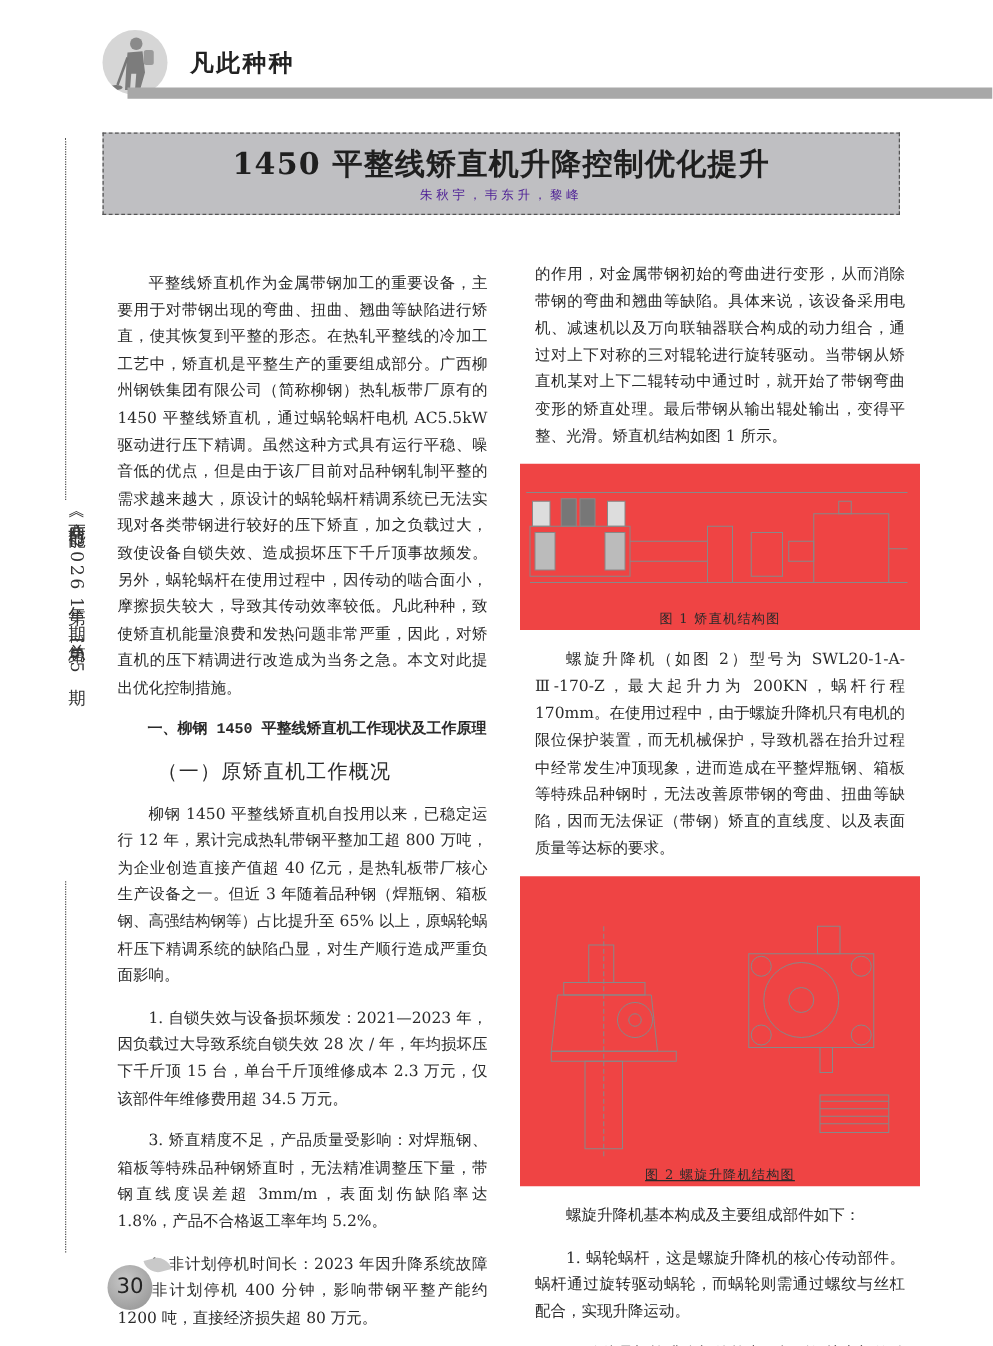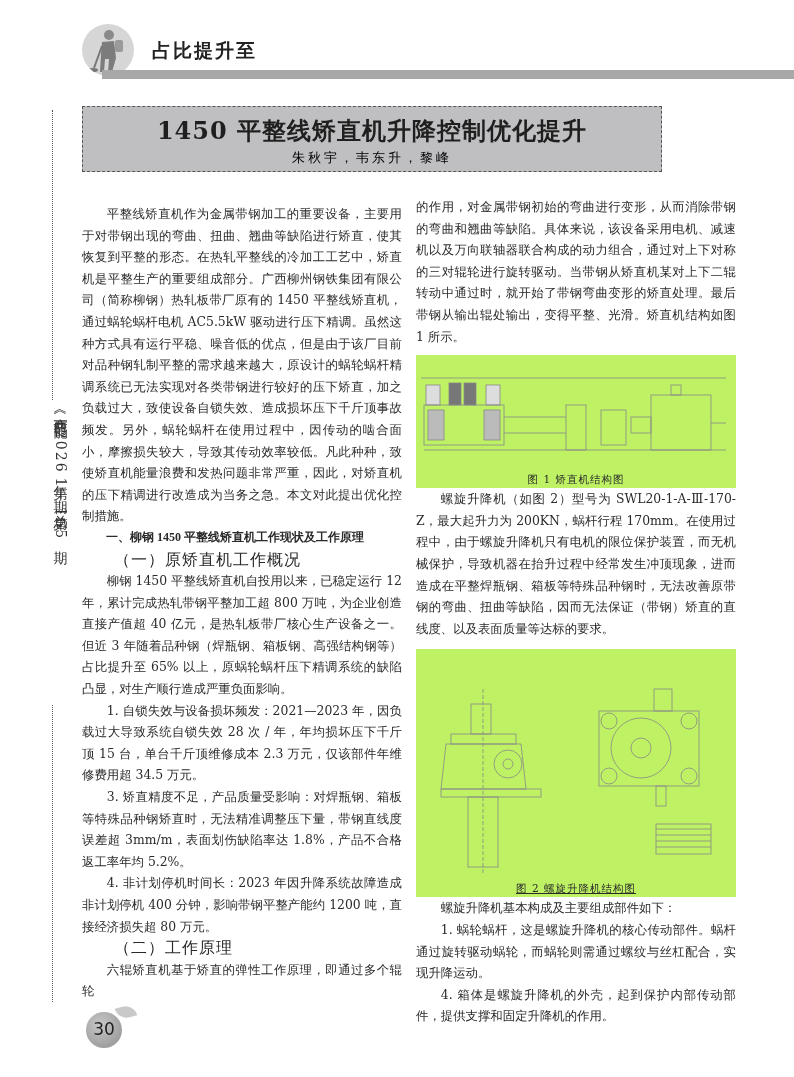--- a/index.html
+++ b/index.html
@@ -11,35 +11,35 @@
   .header-title { position:absolute; left:82px; top:18px; font-family:"DejaVu Sans",sans-serif; font-weight:bold;
                   font-size:19px; letter-spacing:2px; color:#222; }
   .header-bar { position:absolute; left:32px; top:50px; right:0; height:9px; background:#a8a8a8; }
 
   .side-dots-top { position:absolute; left:52px; top:110px; width:0; height:290px; border-left:1.5px dotted #555; }
   .side-dots-bot { position:absolute; left:52px; top:705px; width:0; height:297px; border-left:1.5px dotted #555; }
   .side-text { position:absolute; left:30px; top:405px; width:40px; height:300px;
                writing-mode:vertical-rl; font-size:14px; color:#333; letter-spacing:2px;
                font-family:"DejaVu Serif",serif; }
 
-  .title-box { position:absolute; left:82px; top:106px; width:580px; height:66px; background:#bfbfc2;
+  .title-box { position:absolute; left:82px; top:106px; width:638px; height:66px; background:#bfbfc2;
                border:1px dashed #555; box-sizing:border-box; text-align:center; }
   .title { font-size:24px; font-weight:bold; color:#1f1f1f; margin-top:8px; letter-spacing:1px;
            font-family:"DejaVu Serif",serif; }
-  .authors { font-size:13px; color:#000000; margin-top:2px; letter-spacing:3px; }
+  .authors { font-size:10px; color:#4c1d95; margin-top:2px; letter-spacing:3px; }
 
   .col { position:absolute; top:203px; width:320px; font-size:12.4px; line-height:21.6px; text-align:justify; }
   .col-left { left:82px; }
   .col-right { left:416px; top:196px; }
-  .col p { margin:0; text-indent:2em; }
+  .col p { margin:12px; text-indent:2em; }
   .col .noindent { text-indent:0; }
-  .h1 { font-family:Liberation Serif, serif; font-weight:bold; font-size:12px; text-indent:1.7em; }
+  .h1 { font-family:Liberation Mono, monospace; font-weight:bold; font-size:12px; text-indent:1.7em; }
   .h2 { font-size:16px; text-indent:1.7em; letter-spacing:1px; }
 
-  .fig { position:relative; width:320px; background:#bef264; }
+  .fig { position:relative; width:320px; background:#ef4444; }
   .fig svg { display:block; }
   .caption { text-align:center; font-size:10.5px; line-height:18px; letter-spacing:1px; }
 
   .page-num { position:absolute; left:86px; top:1012px; width:36px; height:36px; border-radius:50%;
               background:radial-gradient(circle at 40% 35%, #c8c8c8, #8f8f8f); }
   .page-num span { position:absolute; left:0; top:7px; width:36px; text-align:center;
                    font-family:"DejaVu Sans",sans-serif; font-size:17px; color:#222; }
   .leaf { position:absolute; left:116px; top:1006px; width:20px; height:12px; background:#c9c9c9;
           border-radius:0 12px 0 12px; transform:rotate(-15deg); }
 </style>
@@ -49,21 +49,21 @@
 <div class="header">
   <div class="logo-circle">
     <svg width="52" height="52" viewBox="0 0 52 52">
       <circle cx="27" cy="11" r="5" fill="#8a8a8a"></circle>
       <path d="M20 18 L32 17 L34 34 L30 48 L26 48 L27 35 L23 35 L22 48 L18 48 L19 30 Z" fill="#7c7c7c"></path>
       <rect x="33" y="16" width="8" height="12" rx="2" fill="#9a9a9a"></rect>
       <line x1="20" y1="22" x2="12" y2="44" stroke="#777" stroke-width="2"></line>
       <ellipse cx="11" cy="46" rx="5" ry="2" fill="#777"></ellipse>
     </svg>
   </div>
-  <div class="header-title">占比提升至</div>
+  <div class="header-title">凡此种种</div>
   <div class="header-bar"></div>
 </div>
 
 <div class="side-dots-top"></div>
 <div class="side-text">
   <span>《广西节能》</span>&nbsp;&nbsp;<span>2026年第1期</span>&nbsp;&nbsp;<span>总第165期</span>
 </div>
 <div class="side-dots-bot"></div>
 
 <div class="title-box">

